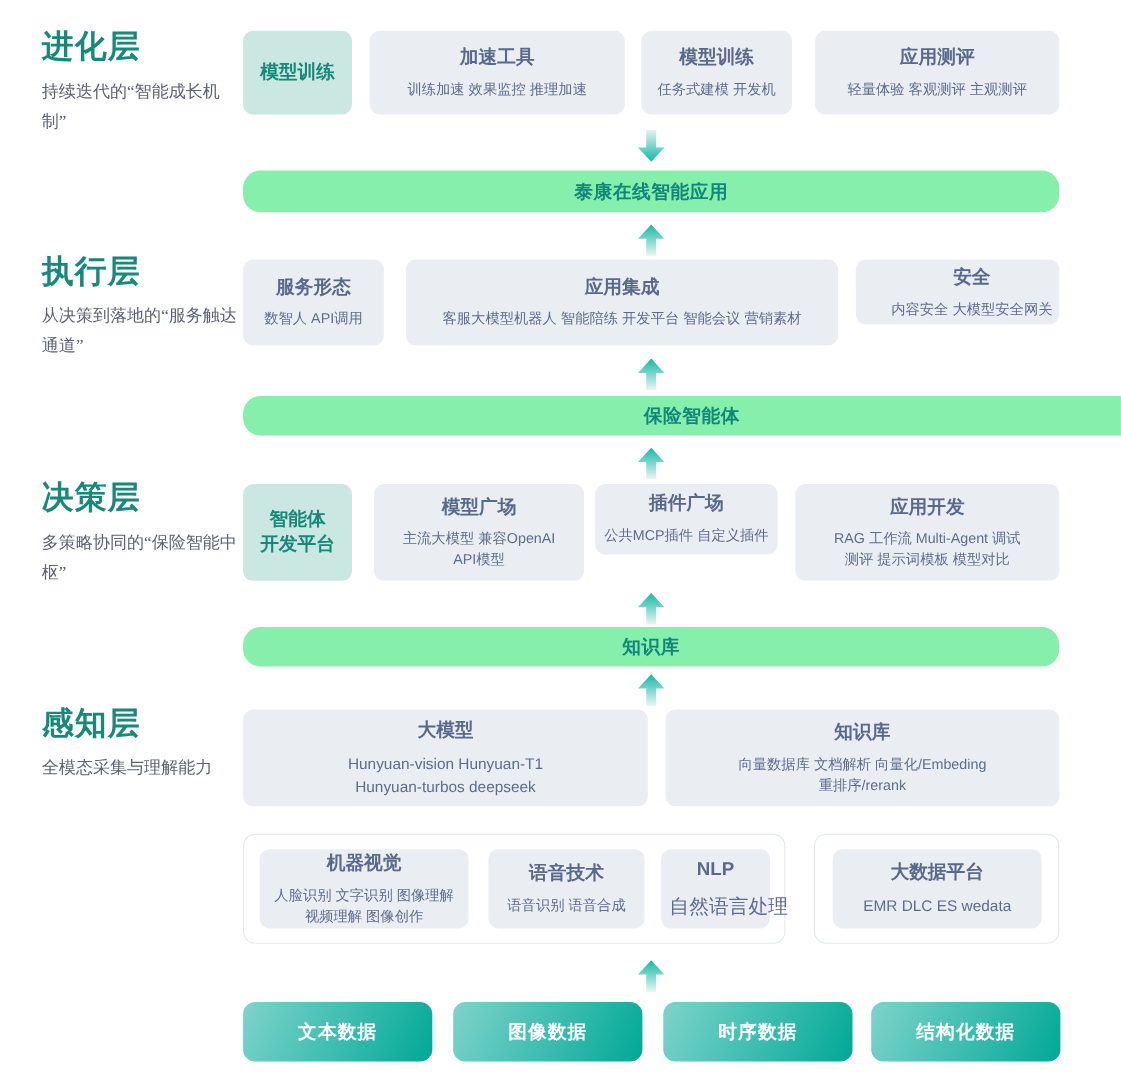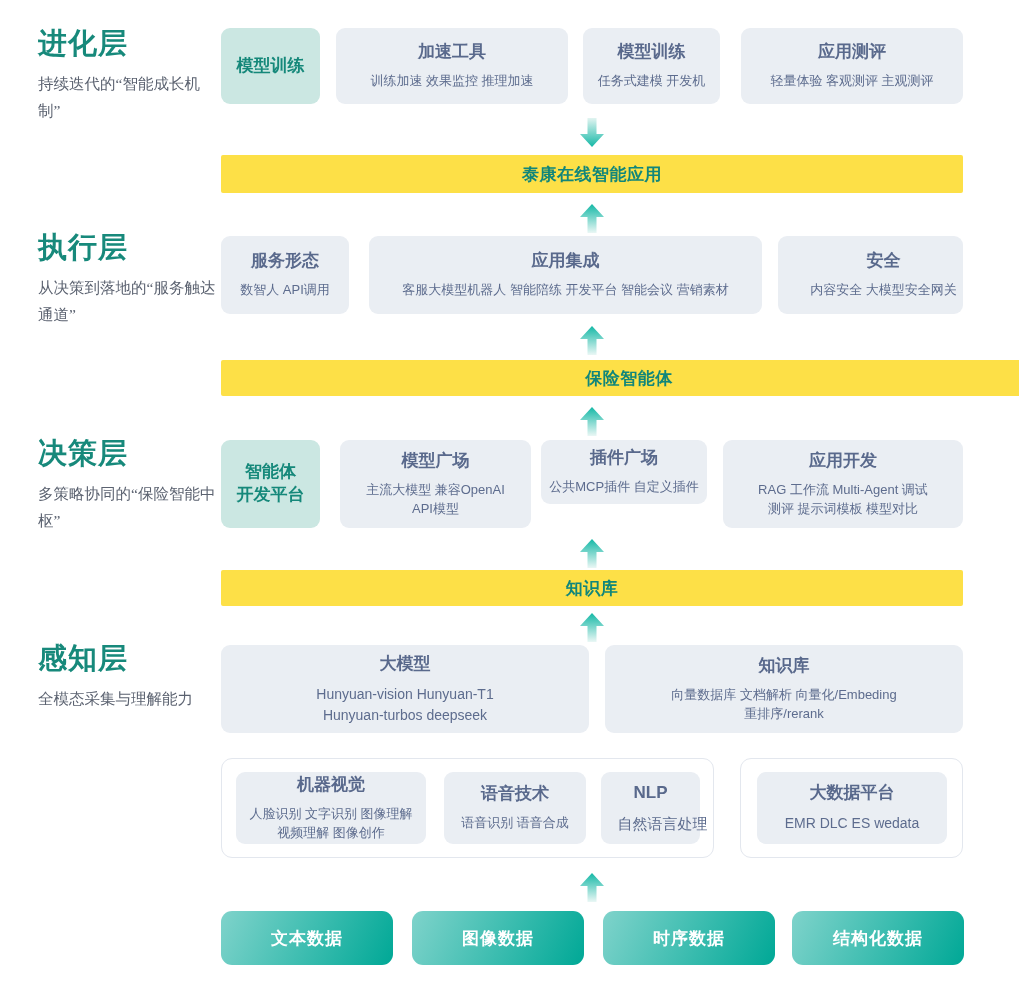--- a/index.html
+++ b/index.html
@@ -44,22 +44,22 @@
     text-align: center; margin-top: 9px; white-space: nowrap;
   }
 
   
   .card.teal { background: #cbe7e2; }
   .card.teal .card-title { color: #15887a; font-weight: bold; }
 
   
   .bar {
     position: absolute;
-    background: #fde047;
-    border-radius: 2px;
+    background: #86efac;
+    border-radius: 16px;
     display: flex; align-items: center; justify-content: center;
   }
   .bar-label {
     font-size: 17px; font-weight: bold; color: #11867a; letter-spacing: .5px;
   }
 
   
   .arrow { position: absolute; width: 26px; height: 30px; }
   .arrow svg { display: block; width: 100%; height: 100%; }
 
@@ -156,21 +156,21 @@
   <div class="card" style="left:221px; top:236px; width:128px; height:78px;">
     <div class="card-title">服务形态</div>
     <div class="card-sub">数智人 API调用</div>
   </div>
 
   <div class="card" style="left:369px; top:236px; width:393px; height:78px;">
     <div class="card-title">应用集成</div>
     <div class="card-sub">客服大模型机器人 智能陪练 开发平台 智能会议 营销素材</div>
   </div>
 
-  <div class="card" style="left:778px; top:236px; width:185px; height:78px;padding-left:34px;">
+  <div class="card" style="left:778px; top:236px; width:185px; height:59px;padding-left:34px;">
     <div class="card-title">安全</div>
     <div class="card-sub">内容安全 大模型安全网关</div>
   </div>
 
   <div class="arrow" style="left:579px; top:325px;">
     <svg viewBox="0 0 26 30" xmlns="http://www.w3.org/2000/svg">
       <defs>
           <linearGradient id="gup2" x1="0" y1="0" x2="0" y2="1">
         <stop offset="0%" stop-color="#14b8a6"></stop>
             <stop offset="100%" stop-color="#eaf7f5"></stop>
@@ -266,21 +266,21 @@
 视频理解 图像创作</div>
   </div>
 
   <div class="card" style="left:444px; top:772px; width:142px; height:72px;">
     <div class="card-title">语音技术</div>
     <div class="card-sub">语音识别 语音合成</div>
   </div>
 
   <div class="card" style="left:601px; top:772px; width:99px; height:72px;">
     <div class="card-title">NLP</div>
-    <div class="card-sub" style="font-size:15px;margin-left:24px;">自然语言处理</div>
+    <div class="card-sub" style="font-size:18px;margin-left:24px;">自然语言处理</div>
   </div>
 
   <div class="group-box" style="left:740px; top:758px; width:223px; height:100px;"></div>
 
   <div class="card" style="left:757px; top:772px; width:190px; height:72px;">
     <div class="card-title">大数据平台</div>
     <div class="card-sub" style="font-size:14px;">EMR DLC ES wedata</div>
   </div>
 
   <div class="arrow" style="left:579px; top:872px;">

